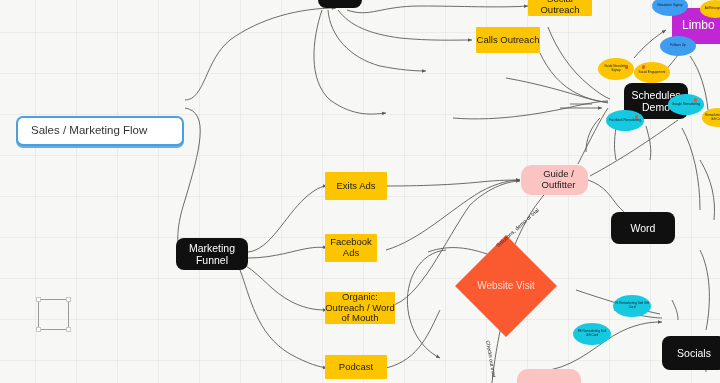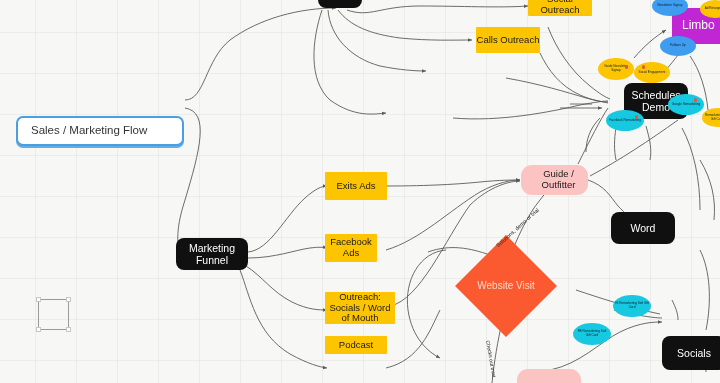--- a/index.html
+++ b/index.html
@@ -235,24 +235,24 @@
 
   <div class="node yellow" style="left:325px; top:172px; width:62px; height:28px;">
     <span>Exits Ads</span>
   </div>
 
   <div class="node yellow" style="left:325px; top:234px; width:52px; height:28px;">
     <span>Facebook Ads</span>
   </div>
 
   <div class="node yellow" style="left:325px; top:292px; width:70px; height:32px;">
-    <span>Outreach: Socials / Word of Mouth</span>
-  </div>
-
-  <div class="node yellow" style="left:325px; top:336px; width:62px; height:18px;">
+    <span>Organic: Outreach / Word of Mouth</span>
+  </div>
+
+  <div class="node yellow" style="left:325px; top:355px; width:62px; height:24px;">
     <span>Podcast</span>
   </div>
 
   <div class="node pink" style="left:521px; top:165px; width:67px; height:30px;">
     <span>Guide / Outfitter</span>
   </div>
 
   <div class="node dark" style="left:611px; top:212px; width:64px; height:32px;">
     <span>Word</span>
   </div>

